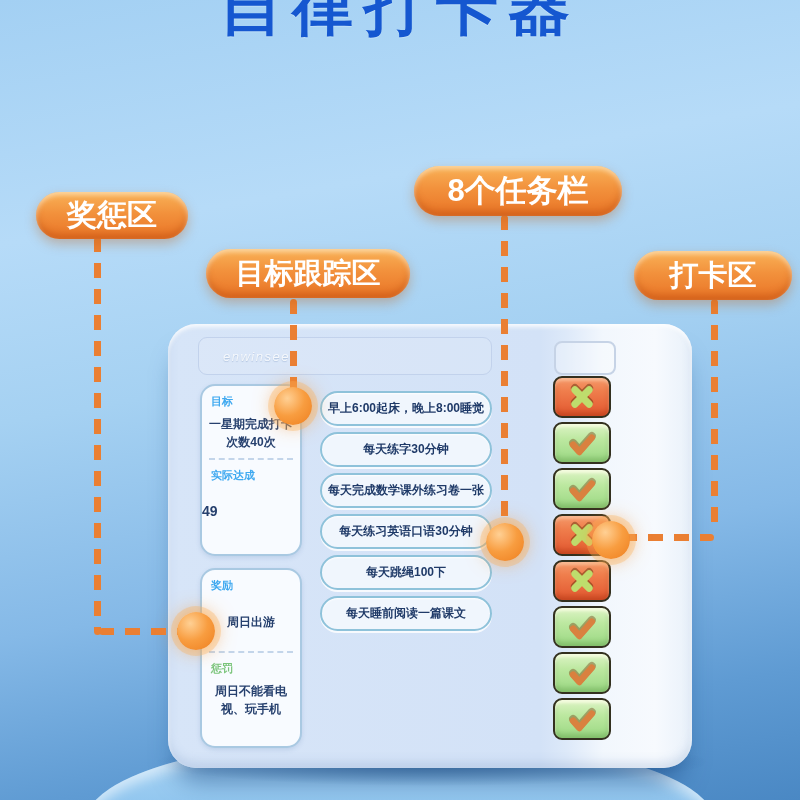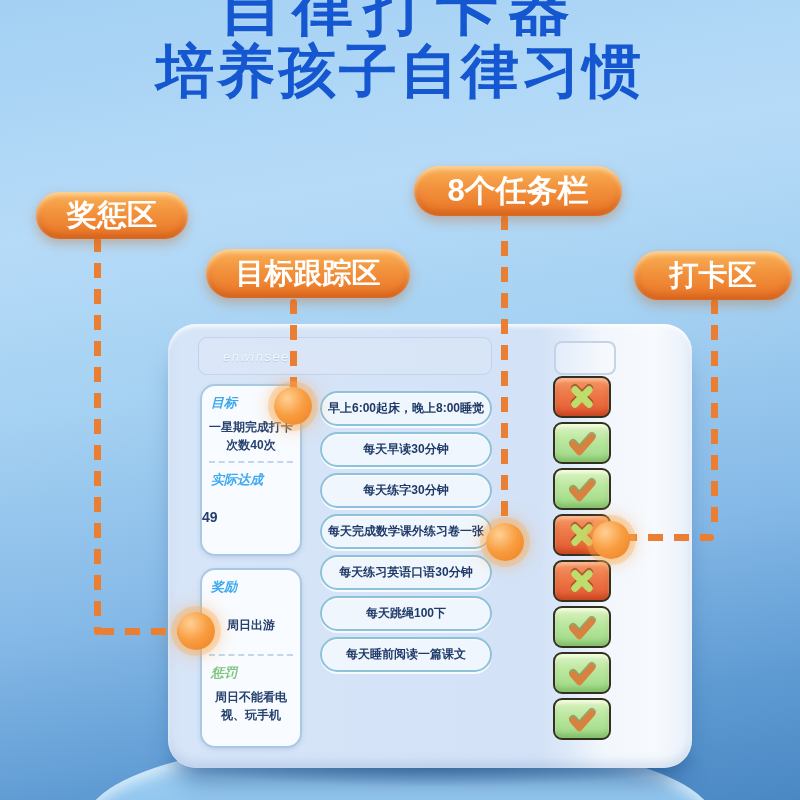--- a/index.html
+++ b/index.html
@@ -31,21 +31,21 @@
   .device{position:absolute;left:168px;top:324px;width:524px;height:444px;border-radius:28px;z-index:20;
     background:linear-gradient(90deg,#d7e5f8 0%,#d3e2f7 71%,#dde9f9 76%,#f2f7fd 83%,#f7fafe 93%,#e9f1fa 100%);
     box-shadow:inset 0 3px 4px rgba(255,255,255,.85), inset 0 -6px 10px rgba(120,150,195,.25), 0 22px 26px -10px rgba(22,70,128,.55);}
   .brand-strip{position:absolute;left:30px;top:13px;width:292px;height:36px;border-radius:9px;
     border:1.5px solid #c2d2ec;background:rgba(255,255,255,.10);display:flex;align-items:center;}
   .brand-strip span{margin-left:24px;font-size:13px;letter-spacing:1.5px;color:rgba(255,255,255,.8);
     text-shadow:0 1px 1px rgba(120,150,190,.4);font-style:italic;}
 
   .card{position:absolute;left:32px;width:98px;background:#f8fbff;border:2px solid #a9c9e2;border-radius:15px;
     box-shadow:0 2px 4px rgba(120,150,195,.25);}
-  .card .lbl{margin:8px 0 0 9px;font-size:13px;font-weight:700;font-style:italic;}
+  .card .lbl{margin:8px 0 0 9px;font-size:11px;font-weight:700;}
   .lbl-blue{color:#3fa9f0;}
   .lbl-green{color:#7cc57c;}
   .card .ctext{margin-top:6px;padding:0 6px;text-align:center;font-size:12px;font-weight:700;
     color:#26406e;line-height:1.5;}
   .card .cdivider{margin:7px 7px 0 7px;border-top:2px dashed #c3d5ea;}
   .card .cvalue{margin-top:20px;text-align:left;font-size:14px;font-weight:700;color:#26406e;}
 
   .task-list{position:absolute;left:152px;top:67px;width:172px;}
   .task-pill{height:31px;margin-bottom:6px;border:2px solid #8ec2da;border-radius:18px;
     background:#f0f6fd;display:flex;align-items:center;justify-content:center;
@@ -73,21 +73,20 @@
 </head>
 <body>
 
 <div id="stage">
 
   <div class="podium"></div>
   <div class="device-shadow"></div>
 
   <div class="title">
     <div class="l1">自律打卡器</div>
-    <div class="l2">培养孩子自律习惯</div>
   </div>
 
   <div class="dash-v" style="left:94px;top:237px;height:398px;"></div>
   <div class="dash-h" style="left:99px;top:628px;width:82px;"></div>
   <div class="dash-v" style="left:290px;top:299px;height:94px;"></div>
   <div class="dash-v" style="left:501px;top:215px;height:315px;"></div>
   <div class="dash-v" style="left:711px;top:299px;height:232px;"></div>
   <div class="dash-h" style="left:622px;top:534px;width:92px;"></div>
 
   <div class="device">
@@ -106,21 +105,20 @@
     <div class="card" style="top:244px;height:176px;">
       <div class="lbl lbl-blue">奖励</div>
       <div class="ctext" style="margin-top:20px;">周日出游</div>
       <div class="cdivider" style="margin-top:20px;"></div>
       <div class="lbl lbl-green">惩罚</div>
       <div class="ctext">周日不能看电视、玩手机</div>
     </div>
 
     <div class="task-list">
       <div class="task-pill">早上6:00起床，晚上8:00睡觉</div>
-      <div class="task-pill">每天早读30分钟</div>
       <div class="task-pill">每天练字30分钟</div>
       <div class="task-pill">每天完成数学课外练习卷一张</div>
       <div class="task-pill">每天练习英语口语30分钟</div>
       <div class="task-pill">每天跳绳100下</div>
       <div class="task-pill">每天睡前阅读一篇课文</div>
     </div>
 
     <div class="track-opening"></div>
     <div class="check-column">
       <div class="check-btn miss">

